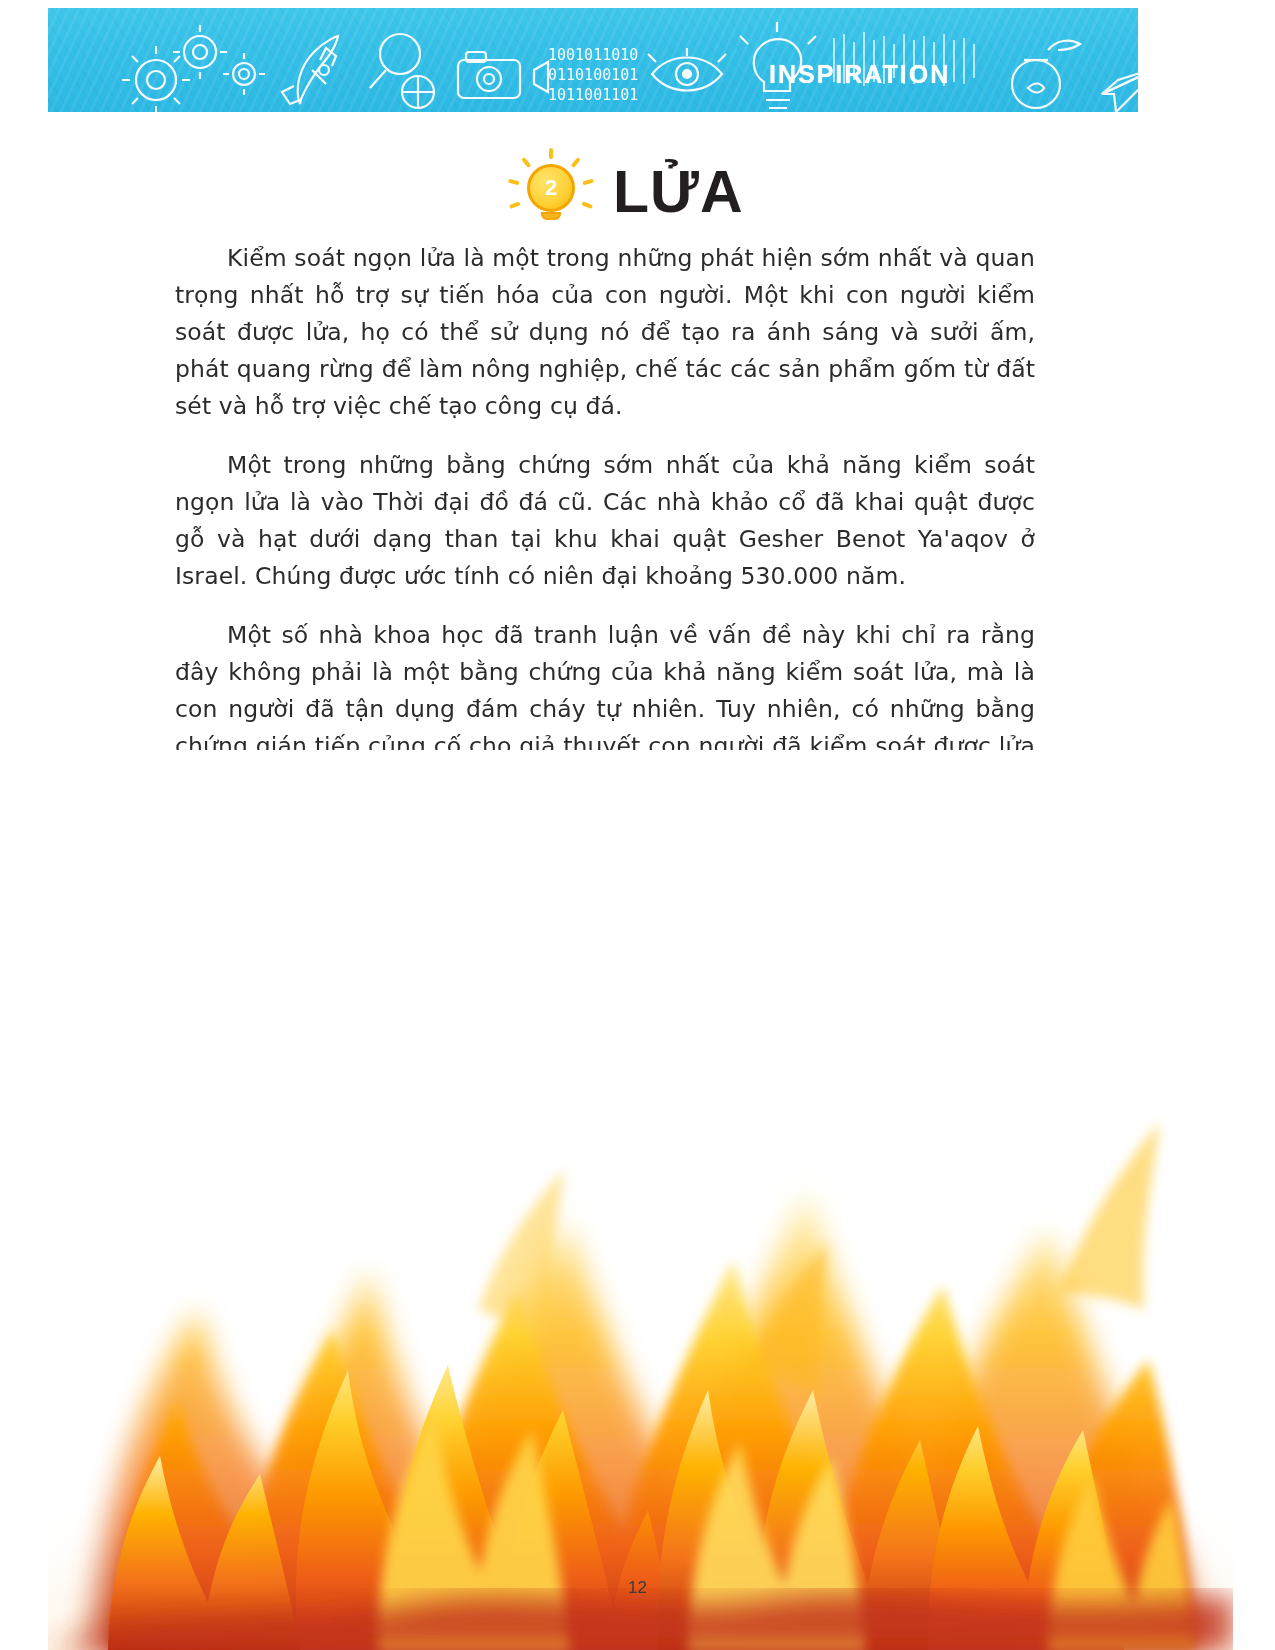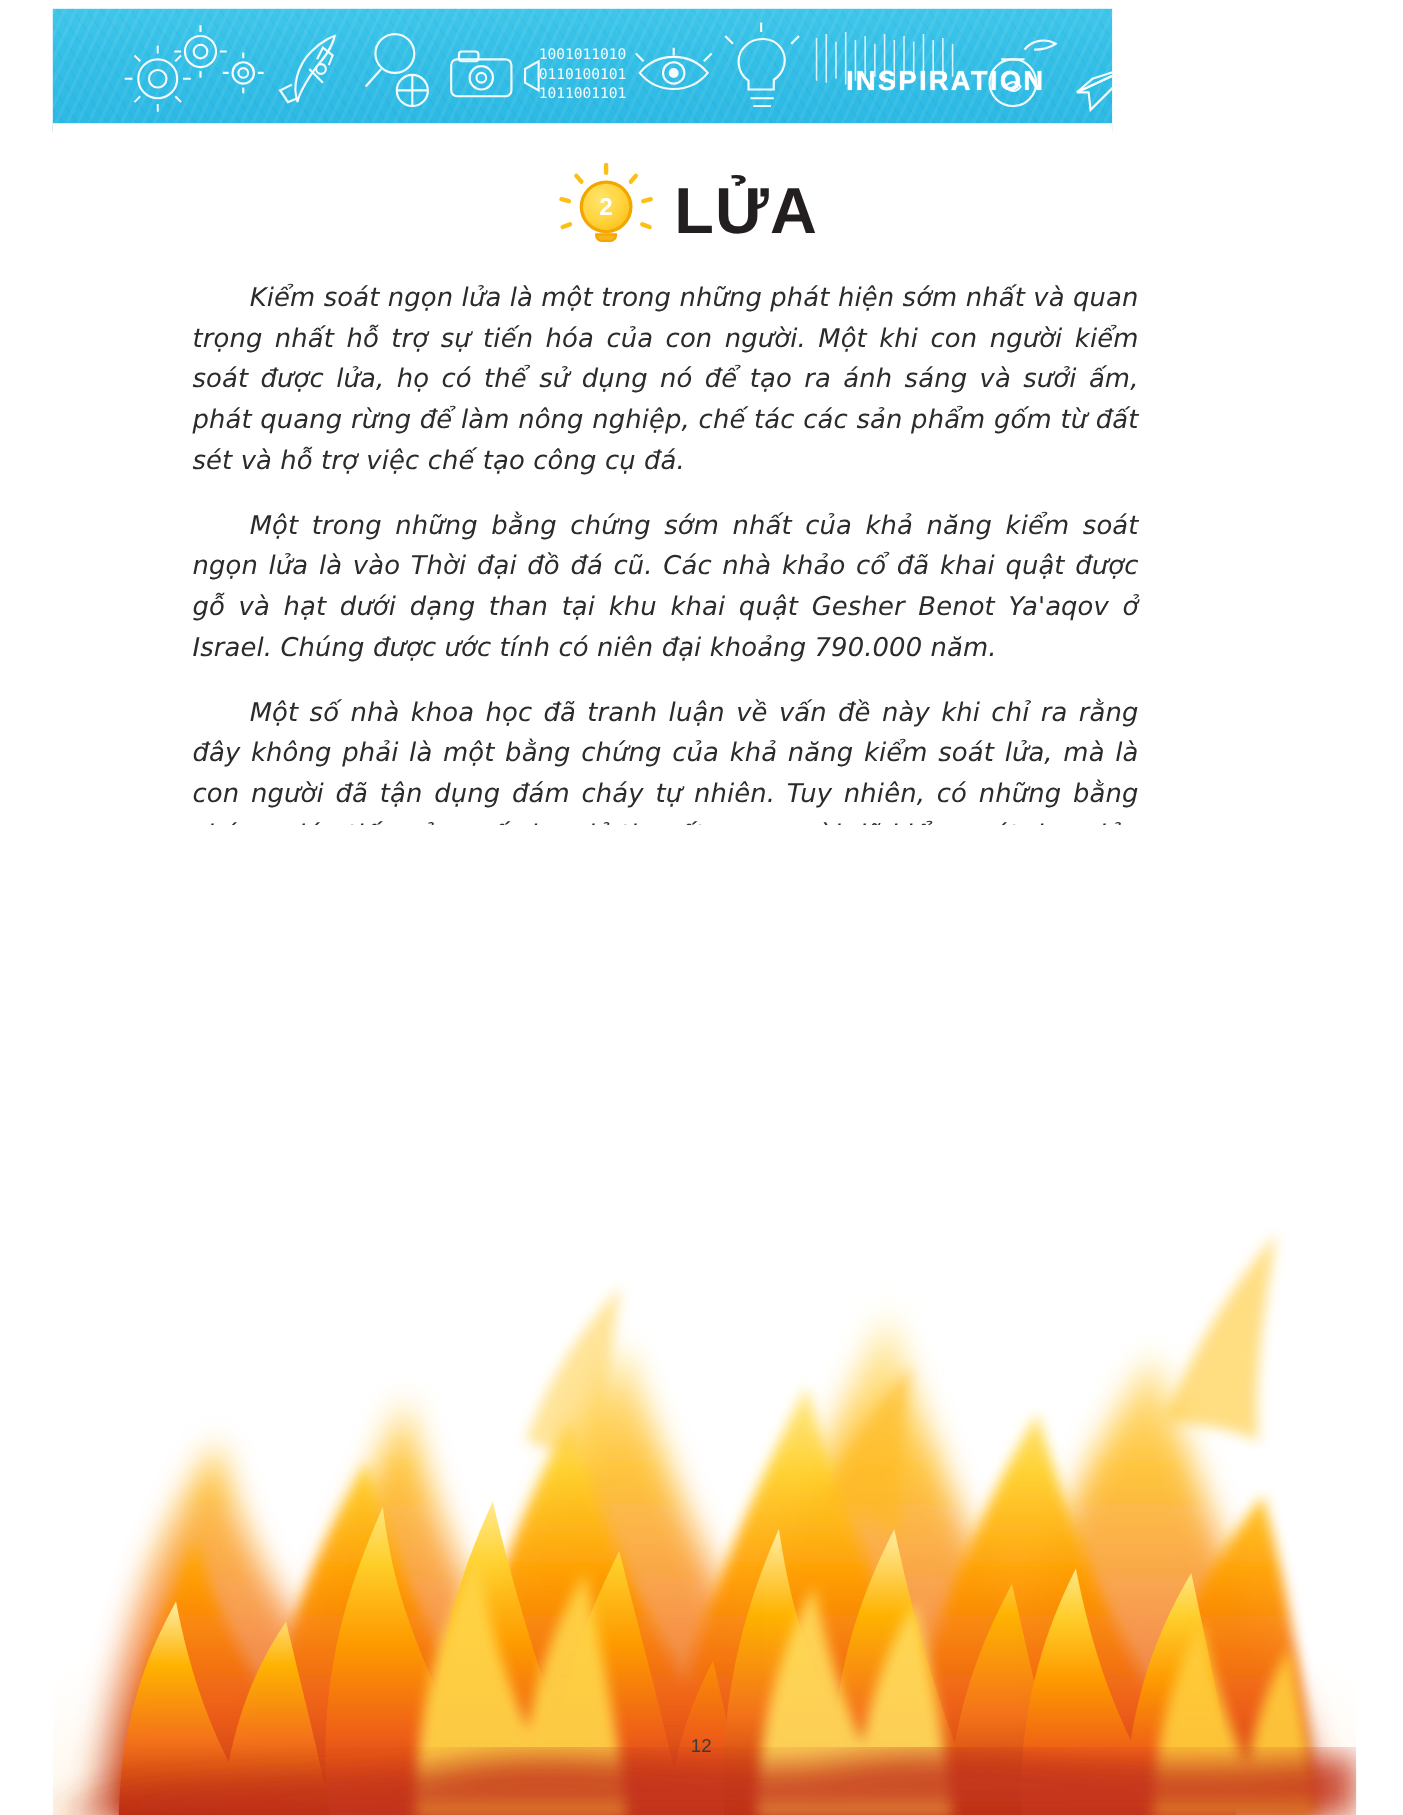--- a/index.html
+++ b/index.html
@@ -19,21 +19,21 @@
     position: absolute;
     inset: 0;
     background: #ffffff;
   }
 
   
   .banner {
     position: absolute;
     left: 48px;
     top: 8px;
-    width: 963px;
+    width: 1090px;
     height: 112px;
     background:
       linear-gradient(180deg, #3fc6ea 0%, #34bfe7 40%, #2bb8e3 100%);
     overflow: hidden;
   }
   .banner::after {
     
     content: "";
     position: absolute;
     left: 0; right: 0; bottom: -6px;
@@ -120,23 +120,22 @@
     font-weight: bold;
     color: #231f20;
     letter-spacing: 1px;
     line-height: 1;
   }
 
   
   .content {
     position: absolute;
     left: 175px;
-    top: 252px;
+    top: 240px;
     width: 860px;
-    font-style: italic;
   }
   .para {
     margin: 0 0 22px 0;
     text-indent: 52px;
     font-size: 23.5px;
     line-height: 37px;
     color: #2b2b2b;
     text-align: justify;
     font-family: "DejaVu Sans", "Liberation Sans", sans-serif;
     letter-spacing: .1px;
@@ -261,21 +260,21 @@
       <div class="ray" style="transform: rotate(-110deg)"></div>
       <div class="bulb-glass"></div>
       <div class="bulb-num">2</div>
       <div class="bulb-base"></div>
     </div>
     <div class="chapter-title">LỬA</div>
   </div>
 
   <div class="content">
     <p class="para">Kiểm soát ngọn lửa là một trong những phát hiện sớm nhất và quan trọng nhất hỗ trợ sự tiến hóa của con người. Một khi con người kiểm soát được lửa, họ có thể sử dụng nó để tạo ra ánh sáng và sưởi ấm, phát quang rừng để làm nông nghiệp, chế tác các sản phẩm gốm từ đất sét và hỗ trợ việc chế tạo công cụ đá.</p>
-    <p class="para">Một trong những bằng chứng sớm nhất của khả năng kiểm soát ngọn lửa là vào Thời đại đồ đá cũ. Các nhà khảo cổ đã khai quật được gỗ và hạt dưới dạng than tại khu khai quật Gesher Benot Ya'aqov ở Israel. Chúng được ước tính có niên đại khoảng 790.000 năm.</p>
+    <p class="para">Một trong những bằng chứng sớm nhất của khả năng kiểm soát ngọn lửa là vào Thời đại đồ đá cũ. Các nhà khảo cổ đã khai quật được gỗ và hạt dưới dạng than tại khu khai quật Gesher Benot Ya'aqov ở Israel. Chúng được ước tính có niên đại khoảng 530.000 năm.</p>
     <p class="para">Một số nhà khoa học đã tranh luận về vấn đề này khi chỉ ra rằng đây không phải là một bằng chứng của khả năng kiểm soát lửa, mà là con người đã tận dụng đám cháy tự nhiên. Tuy nhiên, có những bằng chứng gián tiếp củng cố cho giả thuyết con người đã kiểm soát được lửa từ hơn 700.000 năm trước. Trong khoảng thời gian đó, bộ não của con người dần lớn hơn và sẽ không thể phát triển được nếu họ không ăn các thức ăn nấu chín. Do đó, các nhà khoa học kết luận rằng con người chắc hẳn đã khám phá ra một cách nào đó để kiểm soát lửa vào thời gian ấy.</p>
   </div>
 
   <div class="fire">
     <svg viewBox="0 0 1185 900" preserveAspectRatio="none" aria-hidden="true">
       <defs>
         <linearGradient id="f1" x1="0" y1="1" x2="0" y2="0">
           <stop offset="0%" stop-color="#c0301a"></stop>
           <stop offset="25%" stop-color="#ef5f17"></stop>
           <stop offset="55%" stop-color="#ff9c00"></stop>

